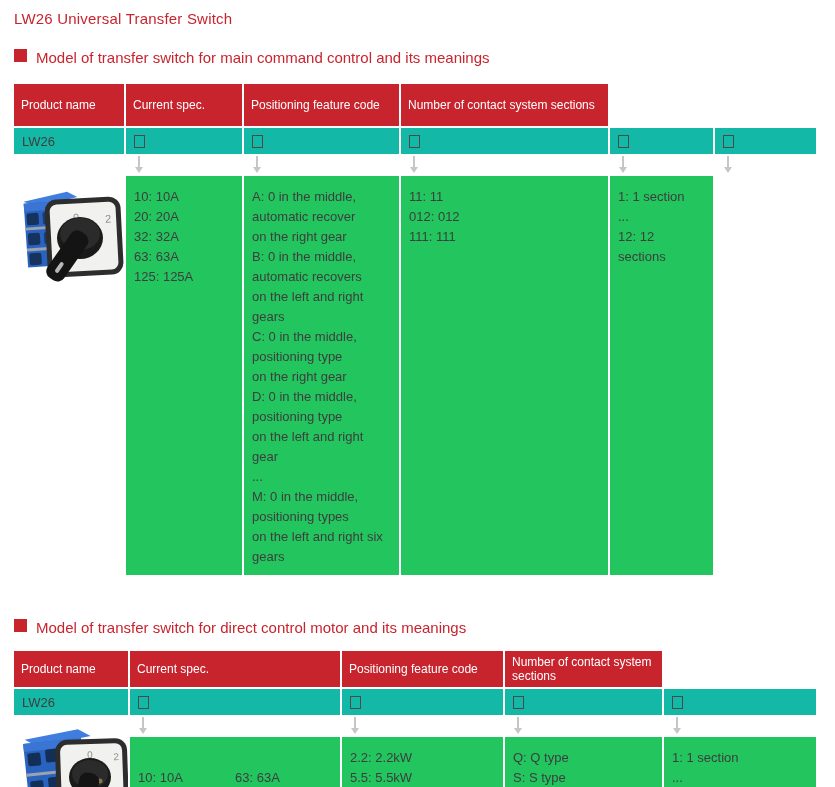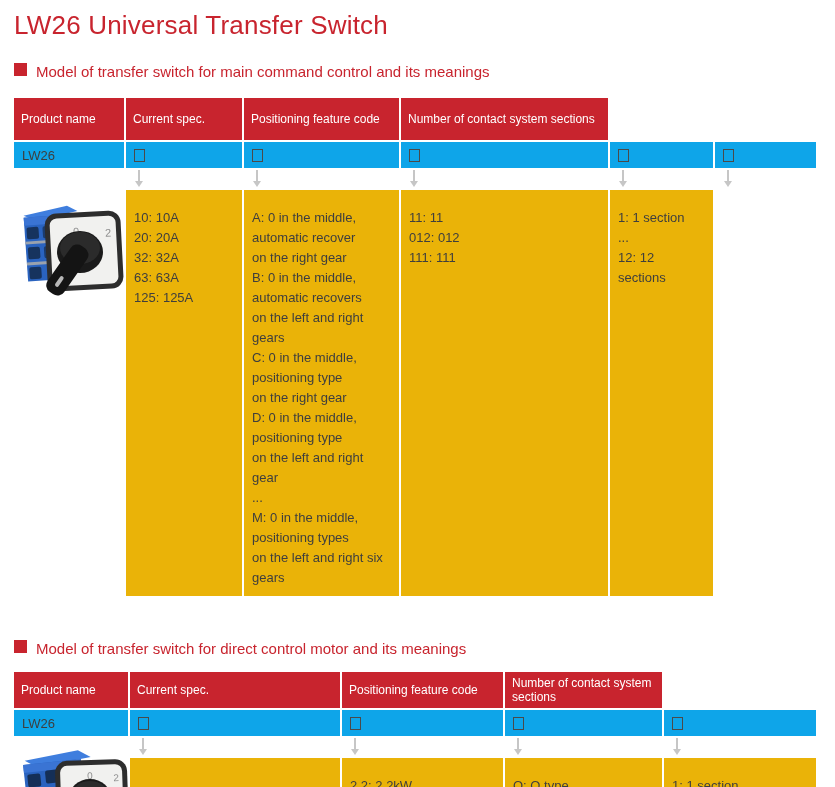--- a/index.html
+++ b/index.html
@@ -6,21 +6,21 @@
   body {
     width:835px; height:787px;
     font-family:"Liberation Sans", sans-serif;
     color:#3e3e3e;
     overflow:hidden;
   }
   .wrap { padding:8px 15px 0 14px; }
 
   .page-title {
     color:#C8242E;
-    font-size:26px;
+    font-size:15px;
     font-weight:400;
     margin:2px 0 0 0;
     letter-spacing:0.2px;
   }
 
   .section-heading {
     display:flex; align-items:flex-start; gap:9px;
     margin-top:22px;
     color:#C8242E;
     font-size:15px;
@@ -36,21 +36,21 @@
     background:#C8242E; color:#fff;
     font-size:12px; line-height:14px;
     padding:4px 7px;
     display:flex; align-items:center;
     box-sizing:border-box;
   }
   .h42 { min-height:42px; }
   .h32 { min-height:32px; }
 
   .model-cell {
-    background:#0ea5e9;
+    background:#14b8a6;
     height:26px;
     display:flex; align-items:center;
     padding:0 8px;
     font-size:13px;
     box-sizing:border-box;
   }
   .box-square {
     width:9px; height:11px;
     border:1.5px solid #4a4a4a;
     background:transparent;
@@ -66,22 +66,22 @@
   .arrow::after {
     content:'';
     position:absolute;
     top:11px; left:-3.5px;
     border-left:4.5px solid transparent;
     border-right:4.5px solid transparent;
     border-top:6.5px solid #C6C6C6;
   }
 
   .content-cell {
-    background:#eab308;
-    padding:18px 8px 8px 8px;
+    background:#22c55e;
+    padding:11px 8px 8px 8px;
     font-size:13px; line-height:20px;
     white-space:pre-line;
     color:#3e3e3e;
     box-sizing:border-box;
   }
   .t1content { min-height:243px; }
   .t2content { min-height:116px; }
   .photo-cell { background:#fff; padding:0; white-space:normal; }
   .twocol { display:flex; gap:0; }
   .twocol > div { width:50%; white-space:pre-line; }

